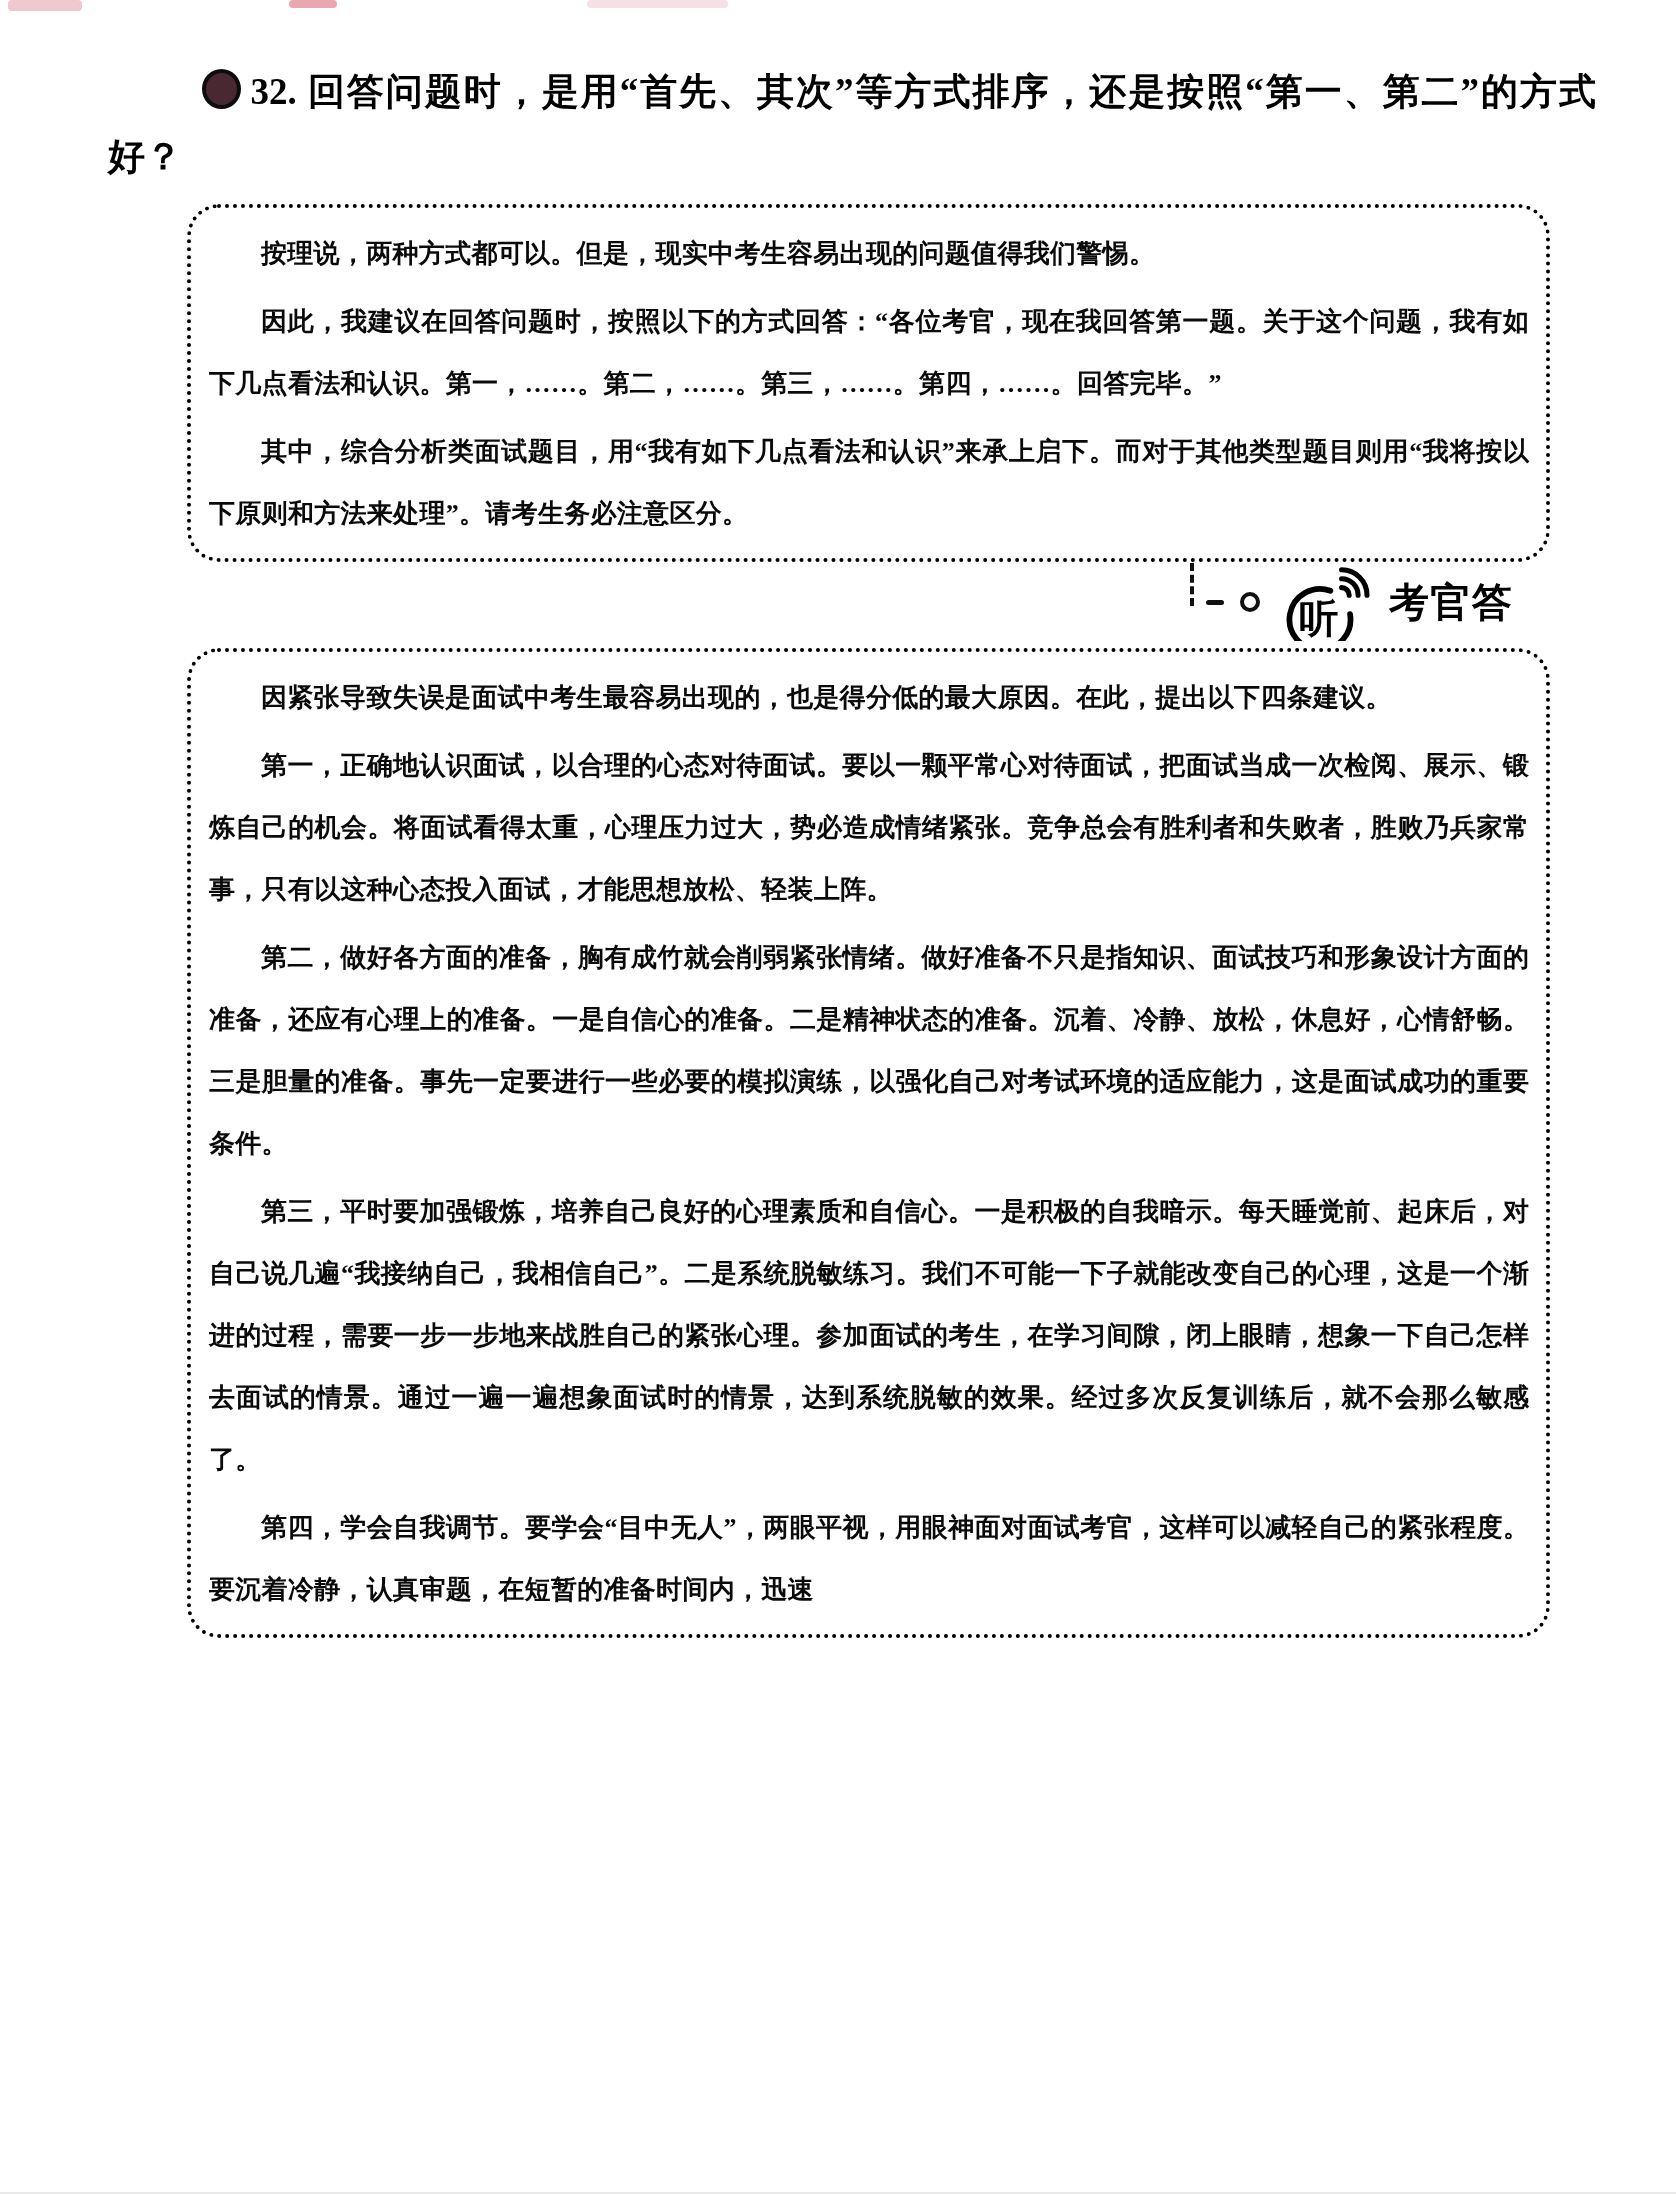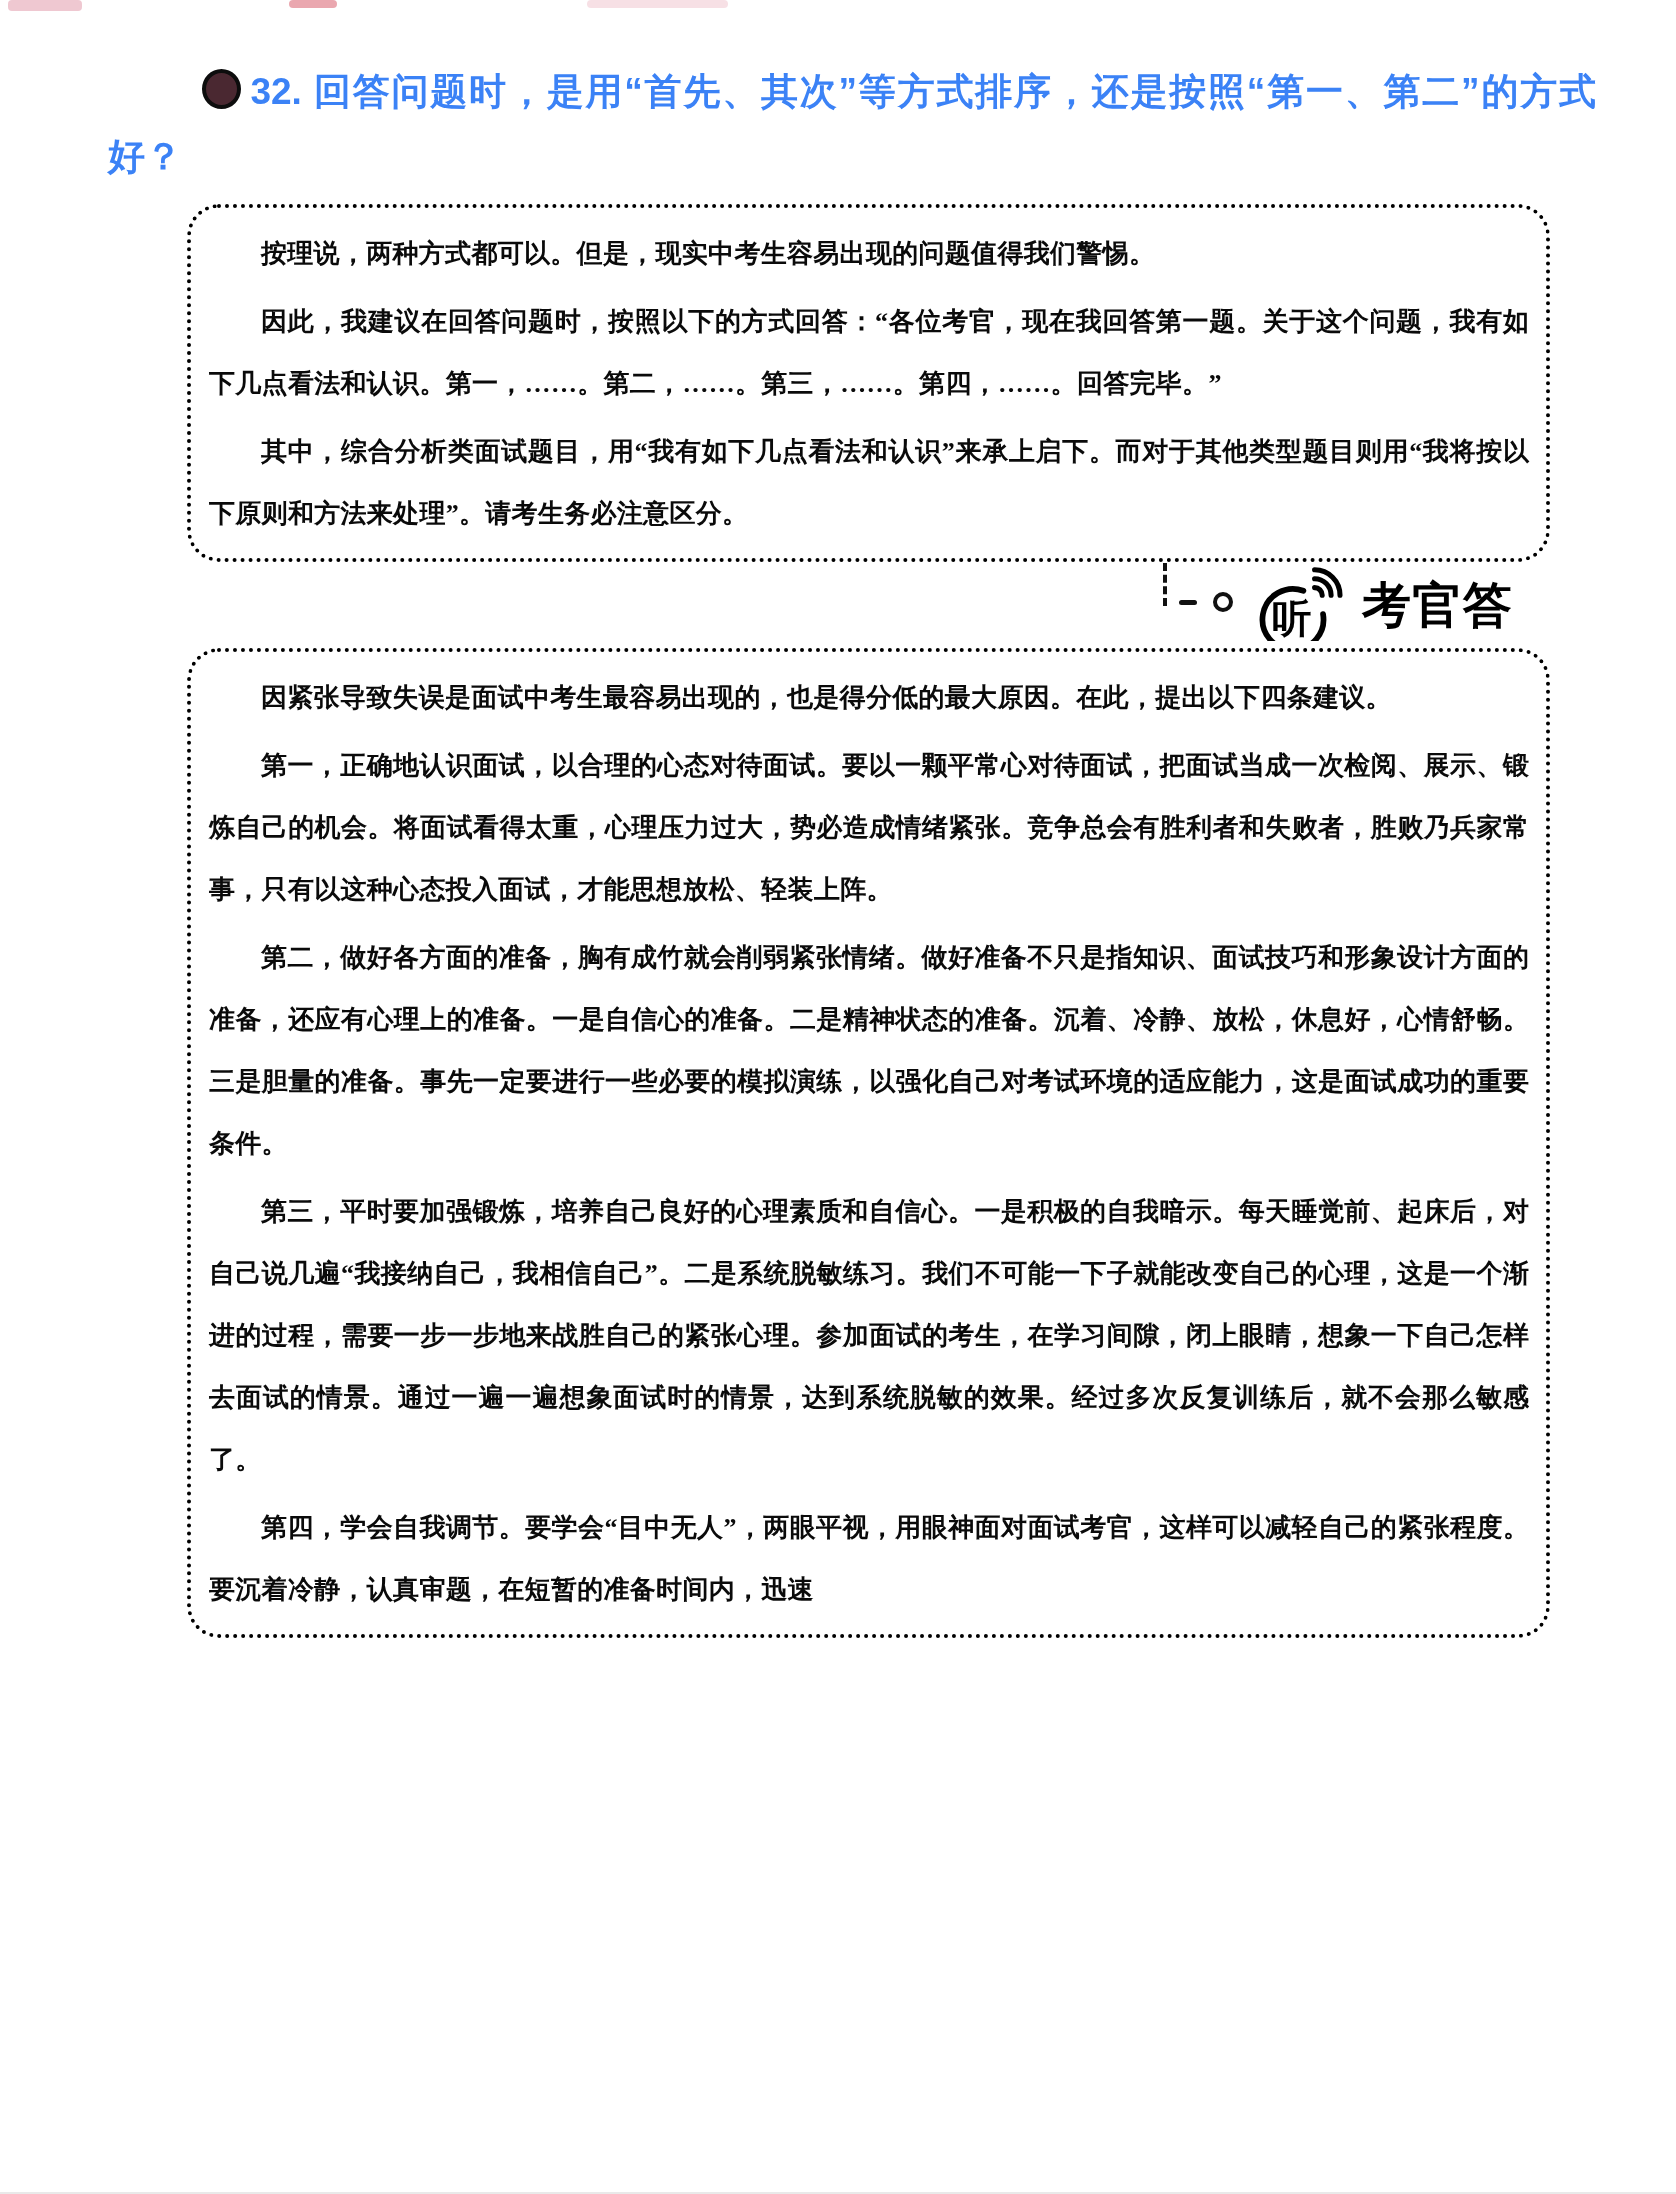--- a/index.html
+++ b/index.html
@@ -15,27 +15,27 @@
   
   .artifact{position:absolute;border-radius:4px;}
   .artifact.a1{left:8px;top:0;width:74px;height:10.8px;background:#eab6c1;opacity:.75;}
   .artifact.a2{left:289px;top:0;width:48px;height:8px;background:#d95f6e;opacity:.55;}
   .artifact.a3{left:587px;top:0;width:141px;height:8px;background:#f2ccd4;opacity:.6;}
 
   .content{position:absolute;left:0;top:0;width:1677px;}
 
   .q-title{
     margin:0 81px 0 108px;
-    font-family:Liberation Sans, sans-serif;
+    font-family:Liberation Serif, serif;
     font-weight:700;
     font-size:37px;
     line-height:65px;
     text-align:justify;
     text-indent:94px;
-    color:#3b82f6;
+    color:#000000;
   }
   .q-title .bullet{
     display:inline-block;
     width:31px;height:32px;
     background:#4a2831;
     border:4.7px solid #0d0d0d;
     border-radius:50%;
     vertical-align:-5.4px;
     margin-right:9.4px;
   }
@@ -68,23 +68,23 @@
     justify-content:flex-end;
     align-items:flex-start;
     margin-right:164px;
     height:82px;
   }
   .conn-vline{width:0;height:43px;border-left:4.7px dashed #111;margin-top:1.3px;margin-right:12px;}
   .conn-dash{width:17.5px;height:5.4px;background:#111;border-radius:2.7px;margin-top:38px;margin-right:16px;}
   .conn-ring{width:12px;height:12px;border:4px solid #111;border-radius:50%;margin-top:30px;margin-right:19px;}
   .listen-logo{margin-top:4px;margin-right:9.4px;}
   .badge-label{
-    font-family:Liberation Serif, serif;
+    font-family:Liberation Mono, monospace;
     font-weight:700;
-    font-size:49px;
+    font-size:40px;
     line-height:40px;
     margin-top:24px;
     color:#000;
     letter-spacing:1.3px;
   }
 
   .q33-title{margin-top:43px;line-height:63px;}
   .bottom-edge{position:absolute;left:0;bottom:0;width:100%;height:2px;background:#e9e9e9;}
 </style>
 </head>

